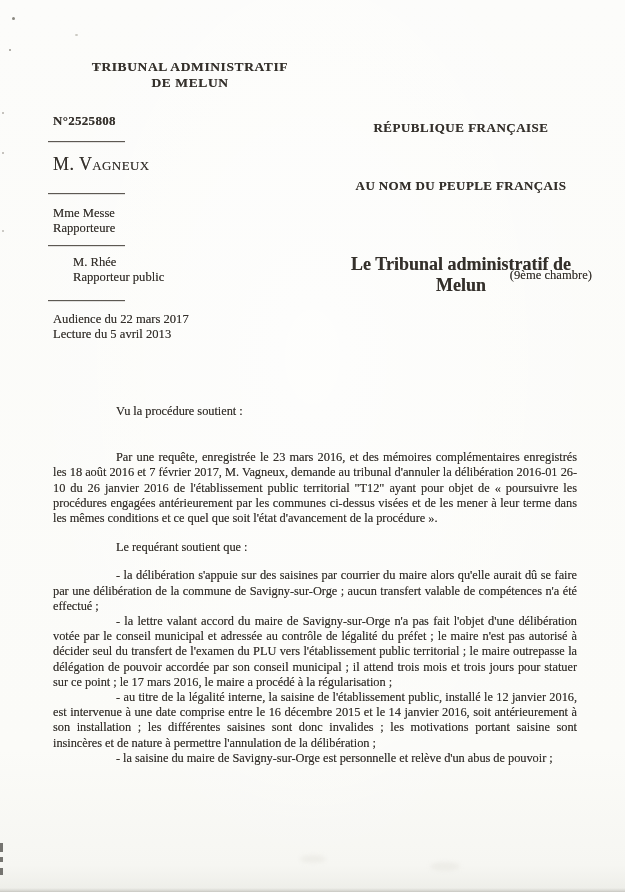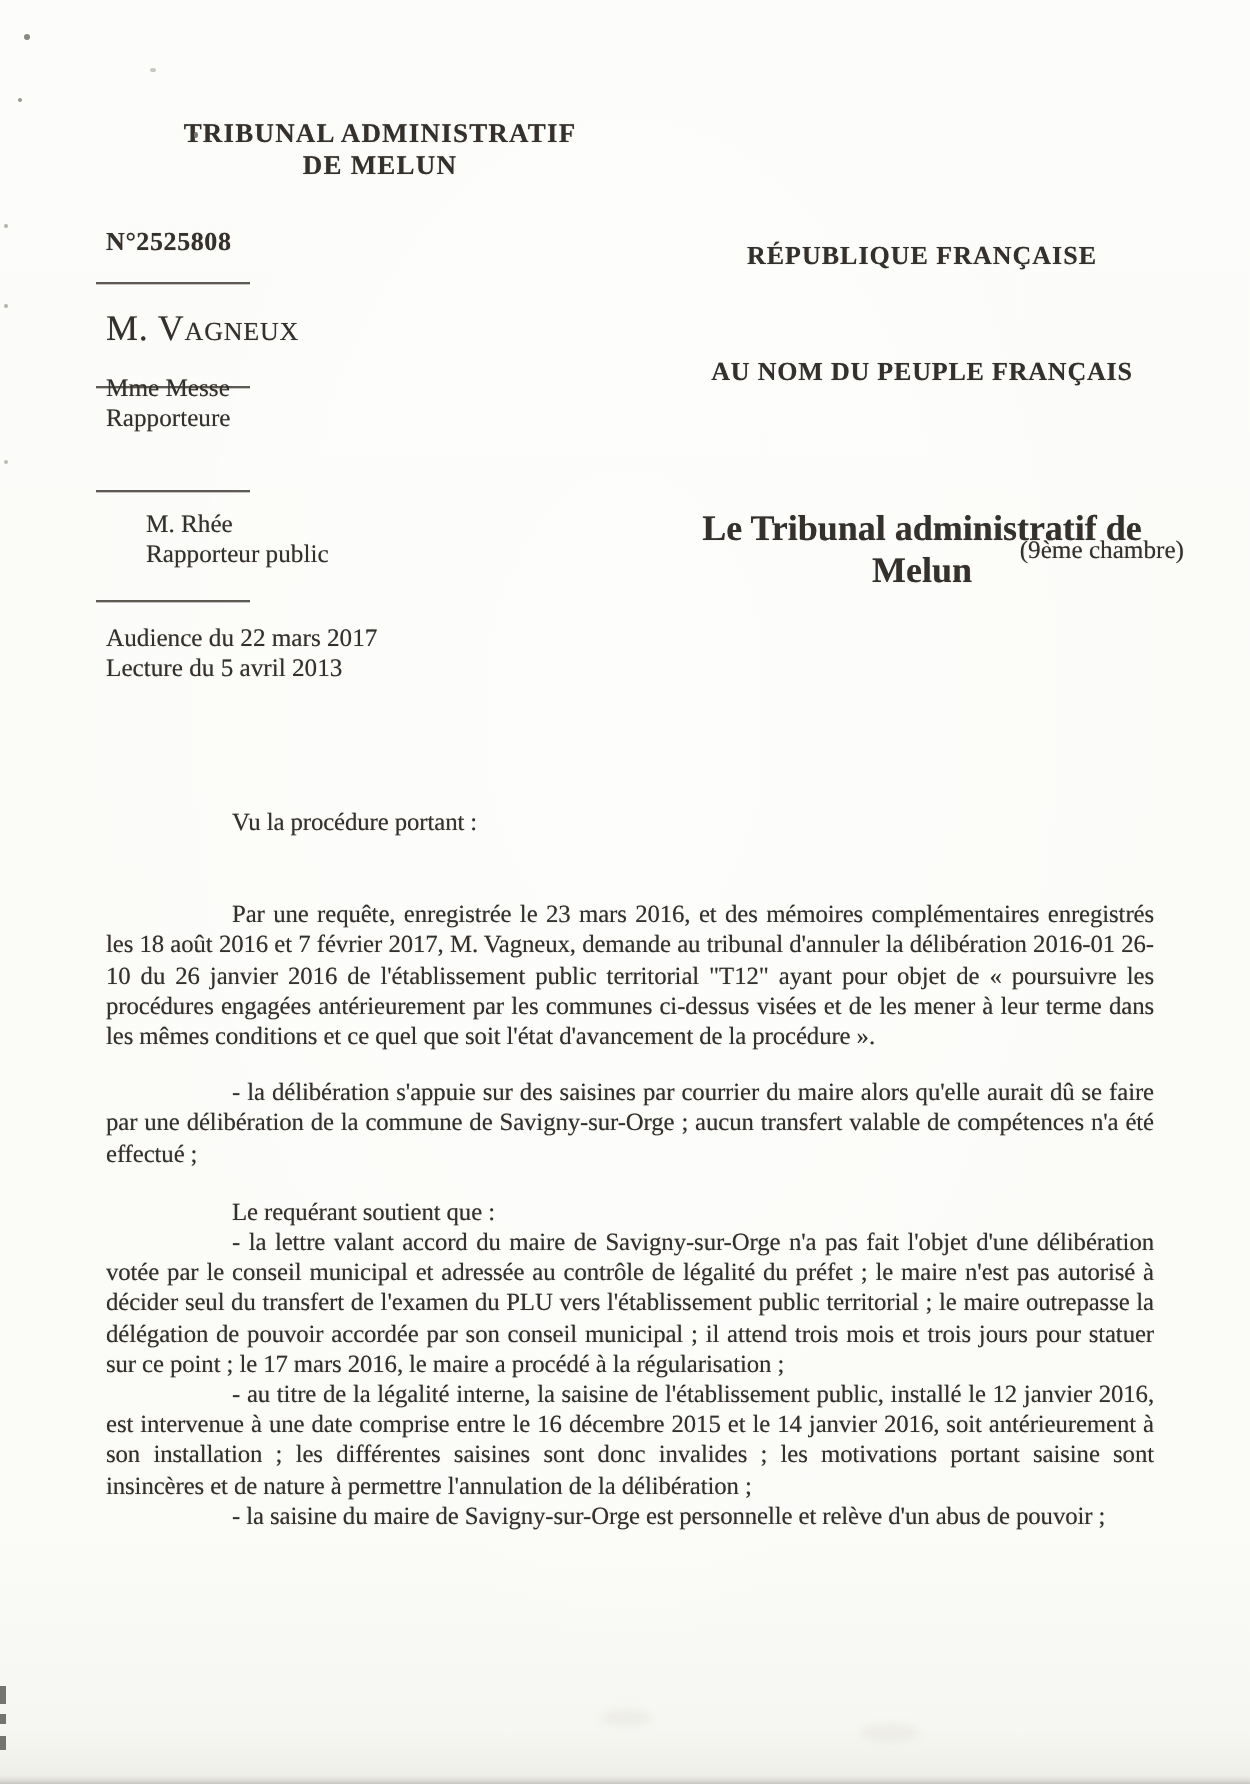--- a/index.html
+++ b/index.html
@@ -40,21 +40,21 @@
     left: 48px; width: 77px; height: 1px;
     background: #5d5953;
     box-shadow: 0 0.5px 0 rgba(93,89,83,0.35);
   }
   .sep-1 { top: 141px; }
   .sep-2 { top: 193px; }
   .sep-3 { top: 245px; }
   .sep-4 { top: 300px; }
   .applicant { left: 53px; top: 154px; font-size: 18px; font-variant: small-caps; letter-spacing: 0.4px; }
   .party-block { left: 53px; font-size: 12.6px; line-height: 15px; }
-  .rapporteur-block { top: 187px; }
+  .rapporteur-block { top: 206px; }
   .public-rapporteur-block { top: 255px; margin-left: 20px; }
   .hearing-block { top: 312px; }
 
   
   .right-col-line { left: 330px; width: 262px; text-align: center; }
   .republic { top: 120px; font-weight: bold; font-size: 13px; letter-spacing: 0.5px; text-align: center; }
   .motto { top: 178px; font-weight: bold; font-size: 13px; letter-spacing: 0.4px; }
   .tribunal { top: 254px; font-size: 18px; font-weight: bold; }
   .chamber { top: 268px; font-size: 12.6px; text-align: right; }
 
@@ -130,24 +130,24 @@
     <div>Audience du 22 mars 2017</div>
     <div>Lecture du 5 avril 2013</div>
   </div>
 
   <div class="abs right-col-line republic">RÉPUBLIQUE FRANÇAISE</div>
   <div class="abs right-col-line motto">AU NOM DU PEUPLE FRANÇAIS</div>
   <div class="abs right-col-line tribunal">Le Tribunal administratif de Melun</div>
   <div class="abs right-col-line chamber">(9ème chambre)</div>
 
   <div class="body-text">
-    <p class="ind">Vu la procédure portant :</p>
+    <p class="ind">Vu la procédure soutient :</p>
     <p class="ind p-request">Par une requête, enregistrée le 23 mars 2016, et des mémoires complémentaires enregistrés les 18 août 2016 et 7 février 2017, M. Vagneux, demande au tribunal d'annuler la délibération 2016-01 26-10 du 26 janvier 2016 de l'établissement public territorial "T12" ayant pour objet de « poursuivre les procédures engagées antérieurement par les communes ci-dessus visées et de les mener à leur terme dans les mêmes conditions et ce quel que soit l'état d'avancement de la procédure ».</p>
+    <p class="ind p-claims-heading">Le requérant soutient que :</p>
     <p class="ind p-claim-first">- la délibération s'appuie sur des saisines par courrier du maire alors qu'elle aurait dû se faire par une délibération de la commune de Savigny-sur-Orge ; aucun transfert valable de compétences n'a été effectué ;</p>
-    <p class="ind p-claims-heading">Le requérant soutient que :</p>
     <p class="ind">- la lettre valant accord du maire de Savigny-sur-Orge n'a pas fait l'objet d'une délibération votée par le conseil municipal et adressée au contrôle de légalité du préfet ; le maire n'est pas autorisé à décider seul du transfert de l'examen du PLU vers l'établissement public territorial ; le maire outrepasse la délégation de pouvoir accordée par son conseil municipal ; il attend trois mois et trois jours pour statuer sur ce point ; le 17 mars 2016, le maire a procédé à la régularisation ;</p>
     <p class="ind">- au titre de la légalité interne, la saisine de l'établissement public, installé le 12 janvier 2016, est intervenue à une date comprise entre le 16 décembre 2015 et le 14 janvier 2016, soit antérieurement à son installation ; les différentes saisines sont donc invalides ; les motivations portant saisine sont insincères et de nature à permettre l'annulation de la délibération ;</p>
     <p class="ind">- la saisine du maire de Savigny-sur-Orge est personnelle et relève d'un abus de pouvoir ;</p>
   </div>
 
   <div class="speck speck-a"></div>
   <div class="speck speck-b"></div>
   <div class="speck speck-c"></div>
   <div class="speck speck-d"></div>
   <div class="speck speck-e"></div>

